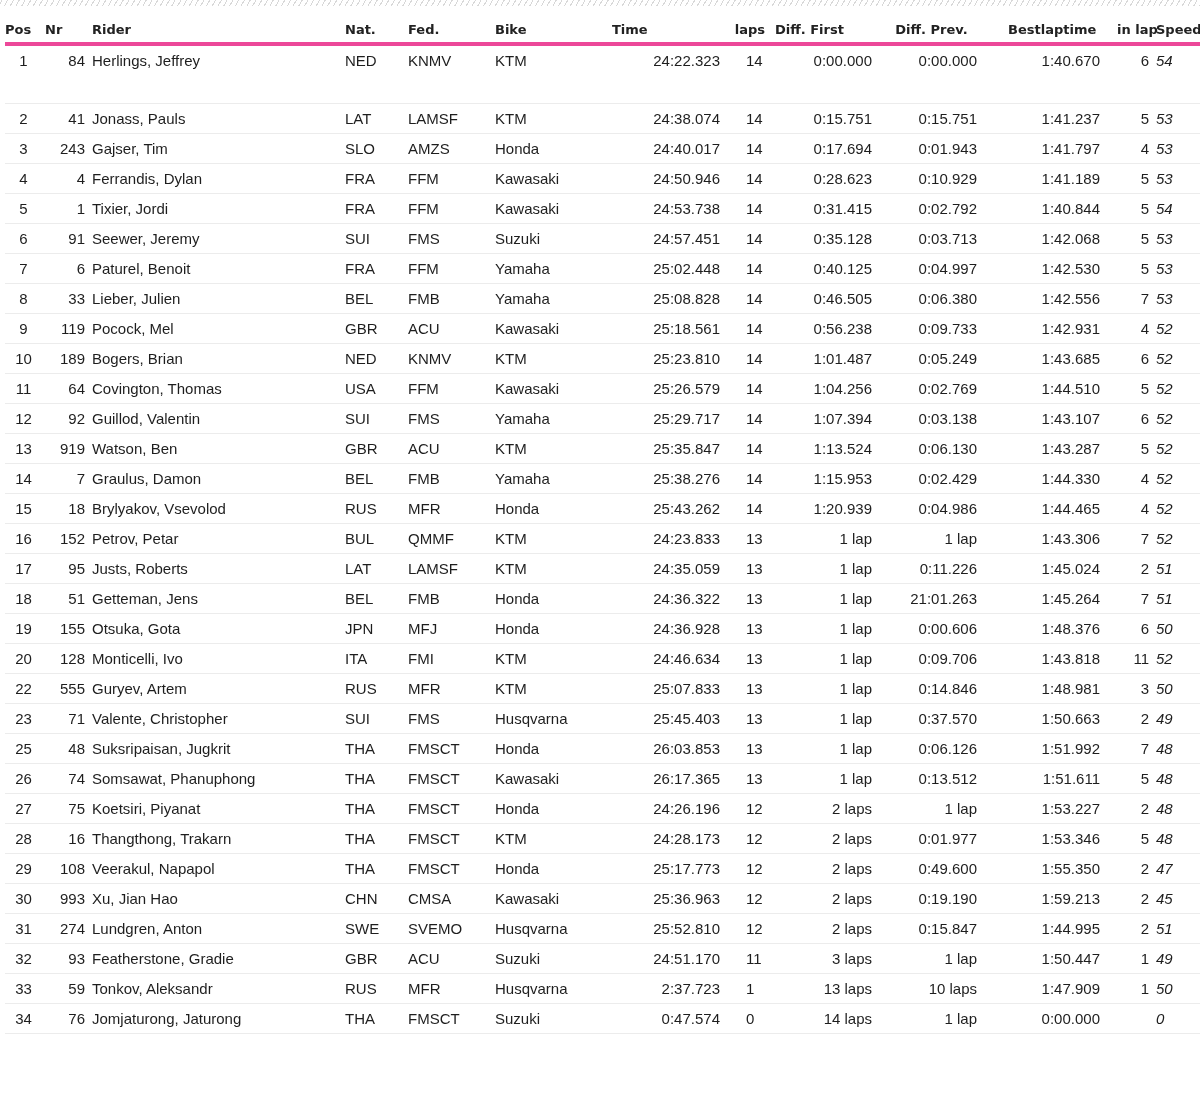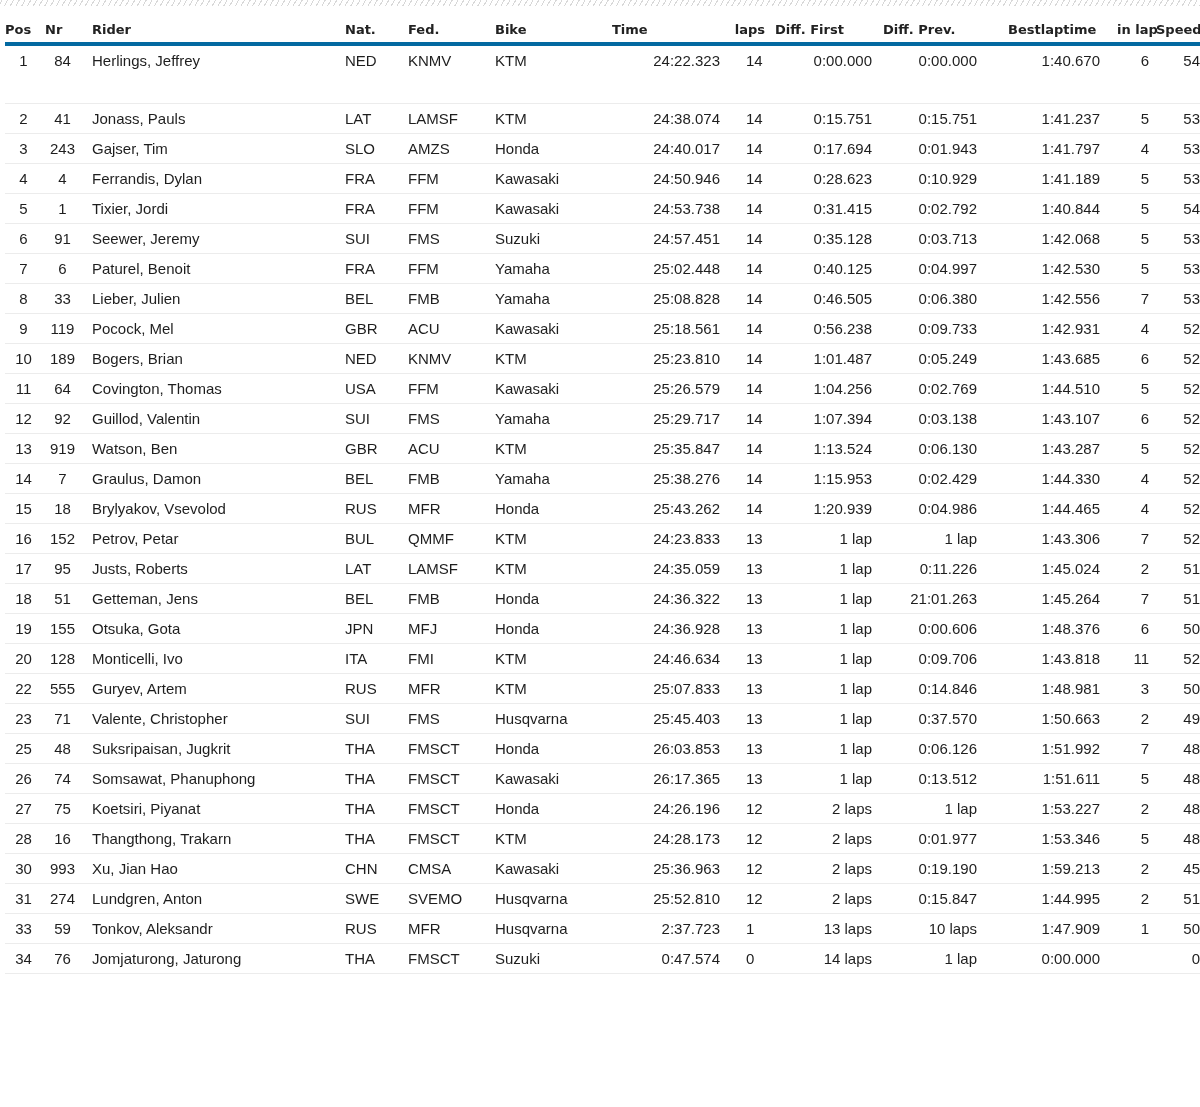--- a/index.html
+++ b/index.html
@@ -3,42 +3,42 @@
   <meta charset="utf-8">
   <style>
     html, body { margin: 0; padding: 0; background: #ffffff; }
     body { width: 1200px; height: 1107px; overflow: hidden; position: relative;
            font-family: "Liberation Sans", sans-serif; color: #1e1e1e; }
     .hatch { position: absolute; left: 0; top: 0; width: 1200px; height: 6px;
       background: repeating-linear-gradient(-60deg, #d8d8d8 0 1px, #ffffff 1px 5px); }
     table { position: absolute; left: 5px; top: 16px; width: 1195px; border-collapse: collapse; table-layout: fixed; }
     th { font-family: "DejaVu Sans", sans-serif; font-weight: bold; font-size: 13px; color: #222;
          text-align: left; padding: 0; height: 26px; vertical-align: middle;
-         border-bottom: 4px solid #0369a1; white-space: nowrap; }
+         border-bottom: 4px solid #ec4899; white-space: nowrap; }
     td { font-size: 15px; padding: 0; height: 29px; border-bottom: 1.5px solid #ececec; white-space: nowrap; vertical-align: middle; }
     tr.first td { height: 28px; border-bottom: none; }
     tr.spacer td { height: 29px; border-bottom: 1.5px solid #ececec; }
     .c-pos { width: 35px; } .c-nr { width: 52px; } .c-rider { width: 253px; }
     .c-nat { width: 63px; } .c-fed { width: 87px; } .c-bike { width: 117px; }
     .c-time { width: 111px; } .c-laps { width: 42px; } .c-df { width: 109px; }
     .c-dp { width: 106px; } .c-blt { width: 121px; } .c-inlap { width: 55px; } .c-spd { width: 44px; }
     td.pos { text-align: right; padding-right: 0; }
     td.pos span { display: inline-block; width: 33px; text-align: center; }
-    td.nr { text-align: center; padding-right: 7px; }
+    td.nr { text-align: right; padding-right: 7px; }
     td.time, td.df, td.dp, td.blt { text-align: right; }
     td.time { padding-right: 3px; }
     td.laps { padding-left: 23px; }
     td.df { padding-right: 2px; }
     td.dp { padding-right: 3px; }
     td.blt { padding-right: 1px; }
     td.inlap { text-align: right; padding-right: 7px; }
-    td.spd { text-align: right; }
+    td.spd { text-align: left; font-style: italic; }
     th.h-laps { text-align: right; padding-right: 0; margin-top: 30px; }
     th.h-df { padding-left: 10px; }
-    th.h-dp { padding-left: 9px; }
+    th.h-dp { padding-left: 9px; text-align: center; }
     th.h-blt { padding-left: 28px; }
     th.h-inlap { padding-left: 16px; }
     th.h-nr { padding-left: 5px; }
     th.h-rider { padding-left: 0; }
     th.h-time { padding-left: 0; }
   </style>
 </head>
 <body>
 
 <div class="hatch"></div>
@@ -490,20 +490,35 @@
     <td class="bike">KTM</td>
     <td class="time">24:28.173</td>
     <td class="laps">12</td>
     <td class="df">2 laps</td>
     <td class="dp">0:01.977</td>
     <td class="blt">1:53.346</td>
     <td class="inlap">5</td>
     <td class="spd">48</td>
   </tr>
 
+  <tr>
+    <td class="pos"><span>29</span></td>
+    <td class="nr">108</td>
+    <td class="rider">Veerakul, Napapol</td>
+    <td class="nat">THA</td>
+    <td class="fed">FMSCT</td>
+    <td class="bike">Honda</td>
+    <td class="time">25:17.773</td>
+    <td class="laps">12</td>
+    <td class="df">2 laps</td>
+    <td class="dp">0:49.600</td>
+    <td class="blt">1:55.350</td>
+    <td class="inlap">2</td>
+    <td class="spd">47</td>
+  </tr>
 
   <tr>
     <td class="pos"><span>30</span></td>
     <td class="nr">993</td>
     <td class="rider">Xu, Jian Hao</td>
     <td class="nat">CHN</td>
     <td class="fed">CMSA</td>
     <td class="bike">Kawasaki</td>
     <td class="time">25:36.963</td>
     <td class="laps">12</td>
@@ -523,20 +538,35 @@
     <td class="bike">Husqvarna</td>
     <td class="time">25:52.810</td>
     <td class="laps">12</td>
     <td class="df">2 laps</td>
     <td class="dp">0:15.847</td>
     <td class="blt">1:44.995</td>
     <td class="inlap">2</td>
     <td class="spd">51</td>
   </tr>
 
+  <tr>
+    <td class="pos"><span>32</span></td>
+    <td class="nr">93</td>
+    <td class="rider">Featherstone, Gradie</td>
+    <td class="nat">GBR</td>
+    <td class="fed">ACU</td>
+    <td class="bike">Suzuki</td>
+    <td class="time">24:51.170</td>
+    <td class="laps">11</td>
+    <td class="df">3 laps</td>
+    <td class="dp">1 lap</td>
+    <td class="blt">1:50.447</td>
+    <td class="inlap">1</td>
+    <td class="spd">49</td>
+  </tr>
 
   <tr>
     <td class="pos"><span>33</span></td>
     <td class="nr">59</td>
     <td class="rider">Tonkov, Aleksandr</td>
     <td class="nat">RUS</td>
     <td class="fed">MFR</td>
     <td class="bike">Husqvarna</td>
     <td class="time">2:37.723</td>
     <td class="laps">1</td>

